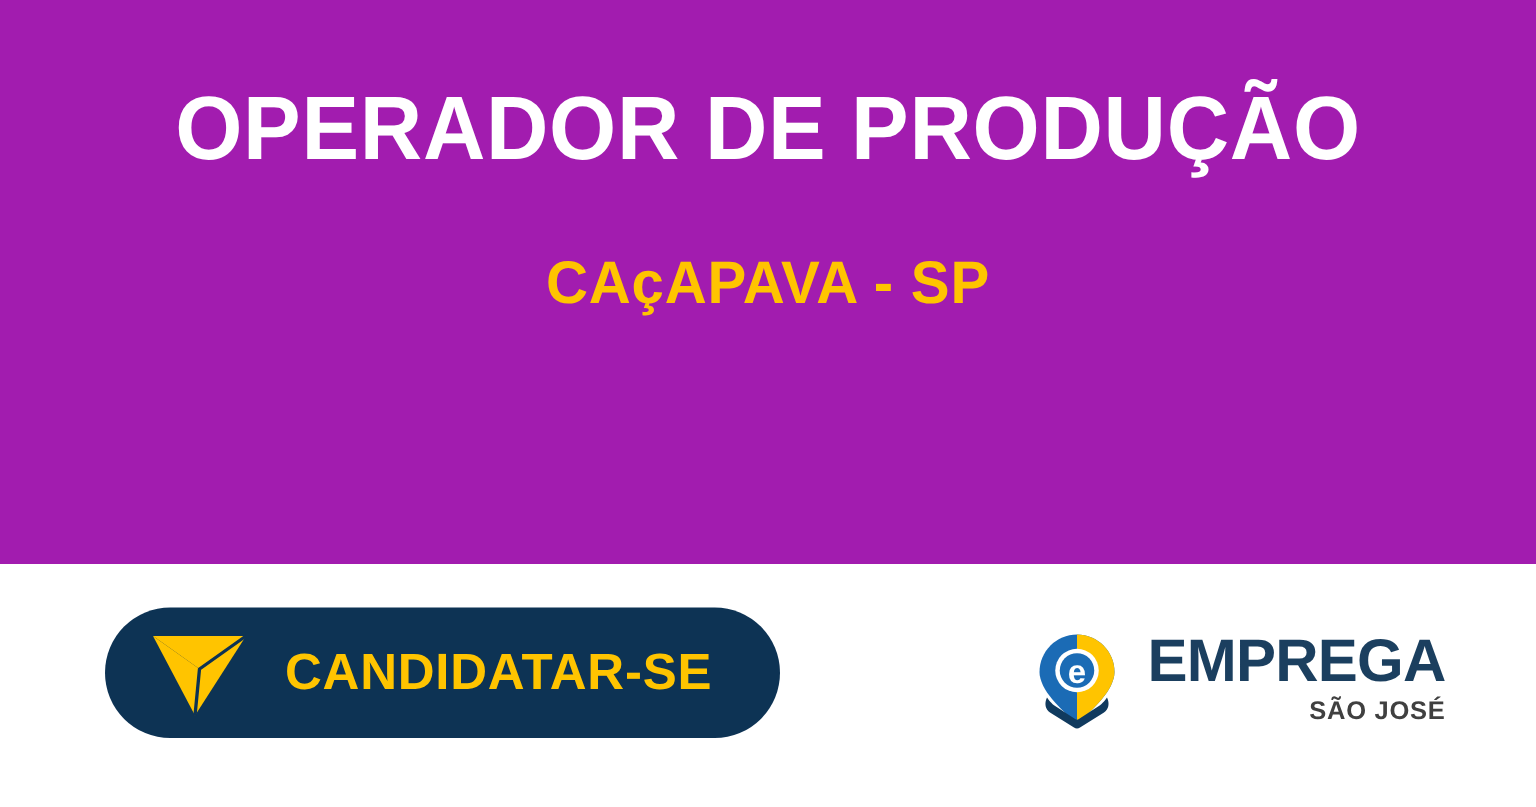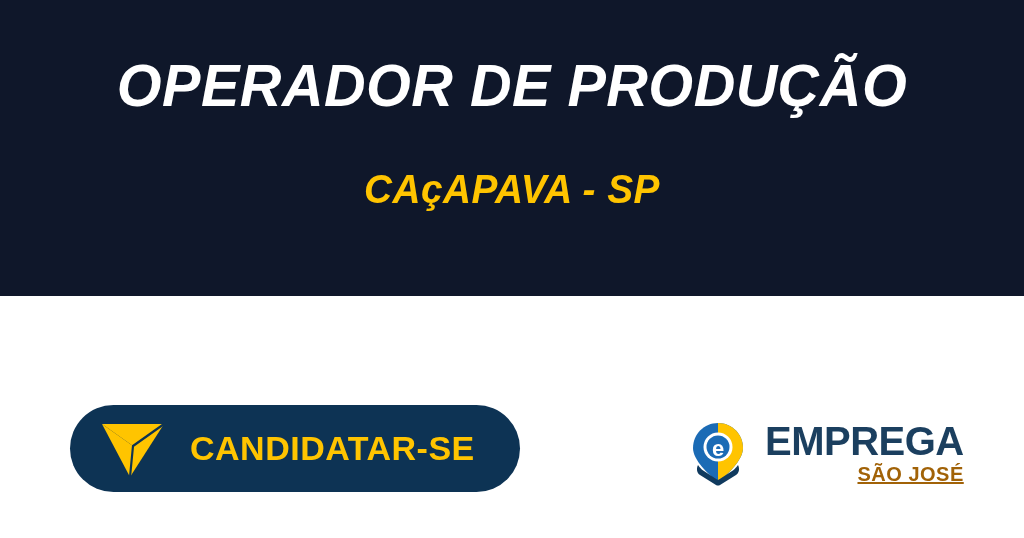--- a/index.html
+++ b/index.html
@@ -20,24 +20,23 @@
     height: 538px;
     background: #ffffff;
   }
 
   
   .hero {
     position: absolute;
     left: 0;
     top: 0;
     width: 1024px;
-    height: 296px;
-    background: #0f172a;
+    height: 376px;
+    background: #a21caf;
     box-sizing: border-box;
-    font-style: italic;
   }
 
   .hero-title {
     position: absolute;
     left: 0;
     top: 52px;
     width: 1024px;
     text-align: center;
     color: #ffffff;
     font-family: "Liberation Sans Narrow", "Liberation Sans", sans-serif;
@@ -143,29 +142,28 @@
     color: #1b3f5f;
     font-family: "Liberation Sans Narrow", "Liberation Sans", sans-serif;
     font-weight: bold;
     font-size: 40px;
     line-height: 38px;
     letter-spacing: -0.5px;
     white-space: nowrap;
   }
 
   .brand-city {
-    color: #a16207;
-    font-family: "Liberation Sans Narrow", "Liberation Sans", sans-serif;
-    font-weight: bold;
-    font-size: 20px;
+    color: #404040;
+    font-family: "Liberation Sans Narrow", "Liberation Sans", sans-serif;
+    font-weight: bold;
+    font-size: 17px;
     line-height: 26px;
     letter-spacing: 0.5px;
     white-space: nowrap;
     margin-top: 1px;
-    text-decoration: underline;
   }
 </style>
 </head>
 <body>
 
 <div id="page">
 
   <div class="hero">
     <div class="hero-title">OPERADOR DE PRODUÇÃO</div>
     <div class="hero-subtitle">CAçAPAVA - SP</div>

